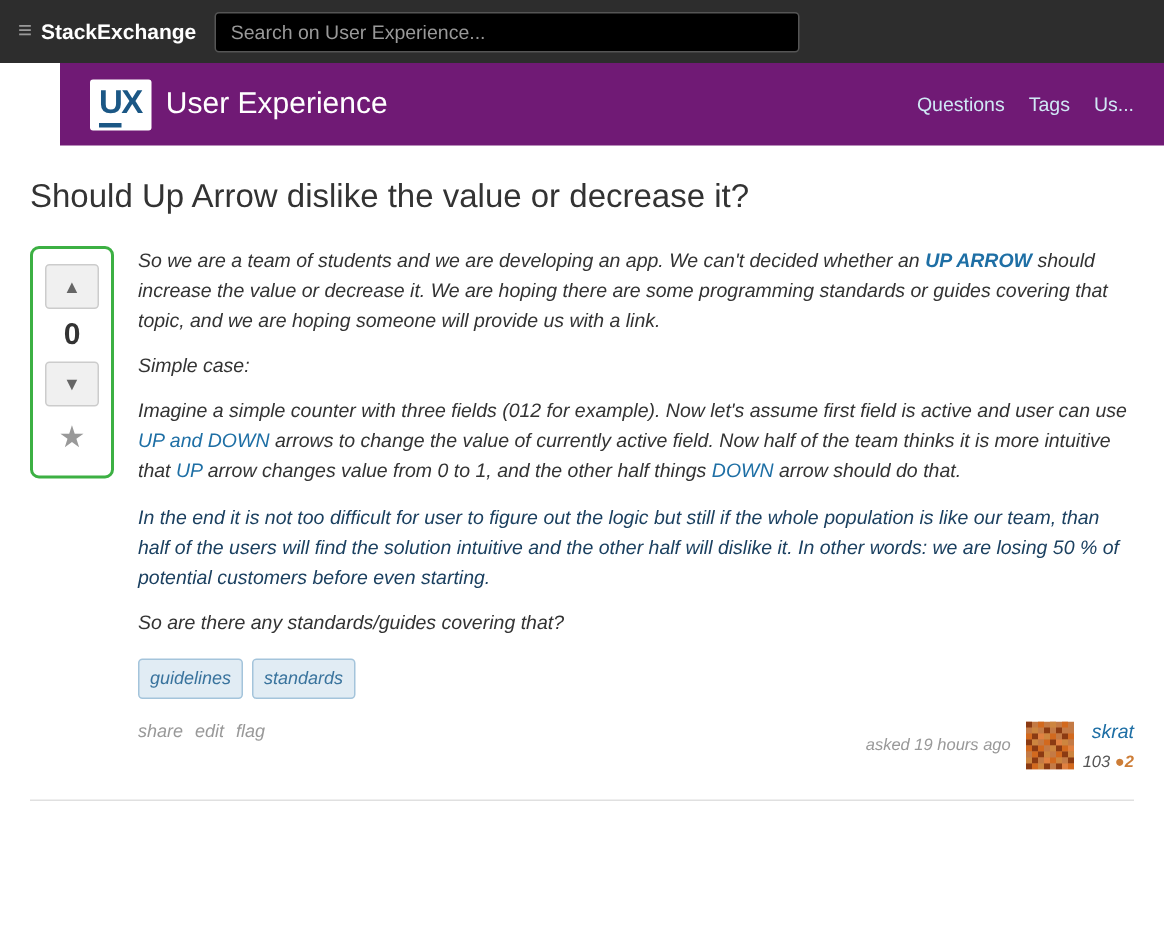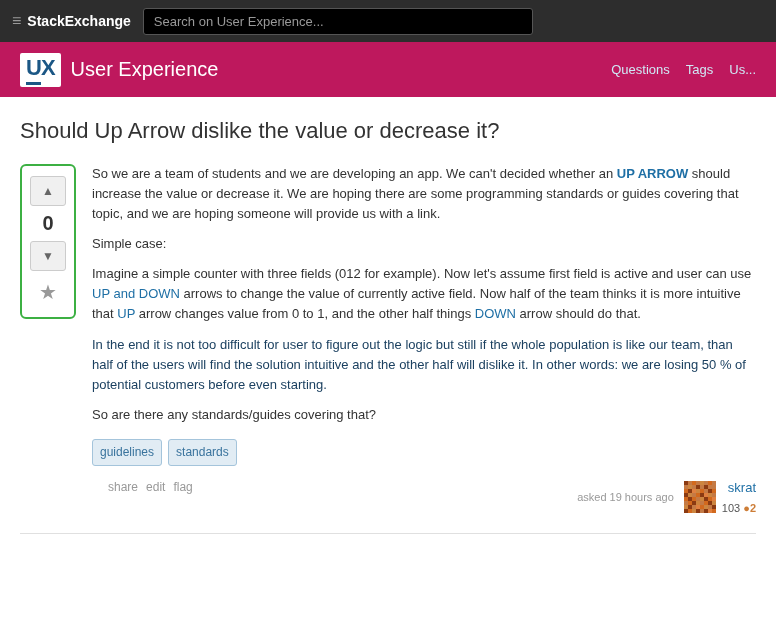--- a/index.html
+++ b/index.html
@@ -30,26 +30,27 @@
       padding: 5px 10px;
       color: #ccc;
       font-size: 13px;
       width: 390px;
       outline: none;
     }
     .search-box::placeholder { color: #999; }
 
     
     .site-header {
-      background: #be185d;
+      background: #701a75;
       padding: 0 20px;
       height: 55px;
       display: flex;
       align-items: center;
       justify-content: space-between;
+      margin-left: 40px;
     }
     .site-logo {
       display: flex;
       align-items: center;
       gap: 10px;
     }
     .logo-ux {
       background: #fff;
       color: #1b5785;
       font-weight: bold;
@@ -142,20 +143,21 @@
       font-size: 20px;
       color: #999;
     }
 
     
     .question-text {
       flex: 1;
       font-size: 13px;
       line-height: 1.55;
       color: #333;
+      font-style: italic;
     }
     .question-text p {
       margin-bottom: 10px;
     }
     .highlight-blue { color: #1e6fa5; text-align: right; }
     .highlight-blue-bold { color: #1e6fa5; font-weight: bold; }
 
     
     .tags-row {
       margin-top: 14px;
@@ -172,21 +174,20 @@
       font-size: 12px;
       cursor: pointer;
     }
 
     
     .post-actions {
       margin-top: 12px;
       display: flex;
       justify-content: space-between;
       align-items: flex-start;
-      margin-left: 16px;
     }
     .action-links {
       display: flex;
       gap: 8px;
     }
     .action-link {
       color: #999;
       text-decoration: none;
       font-size: 12px;
     }

